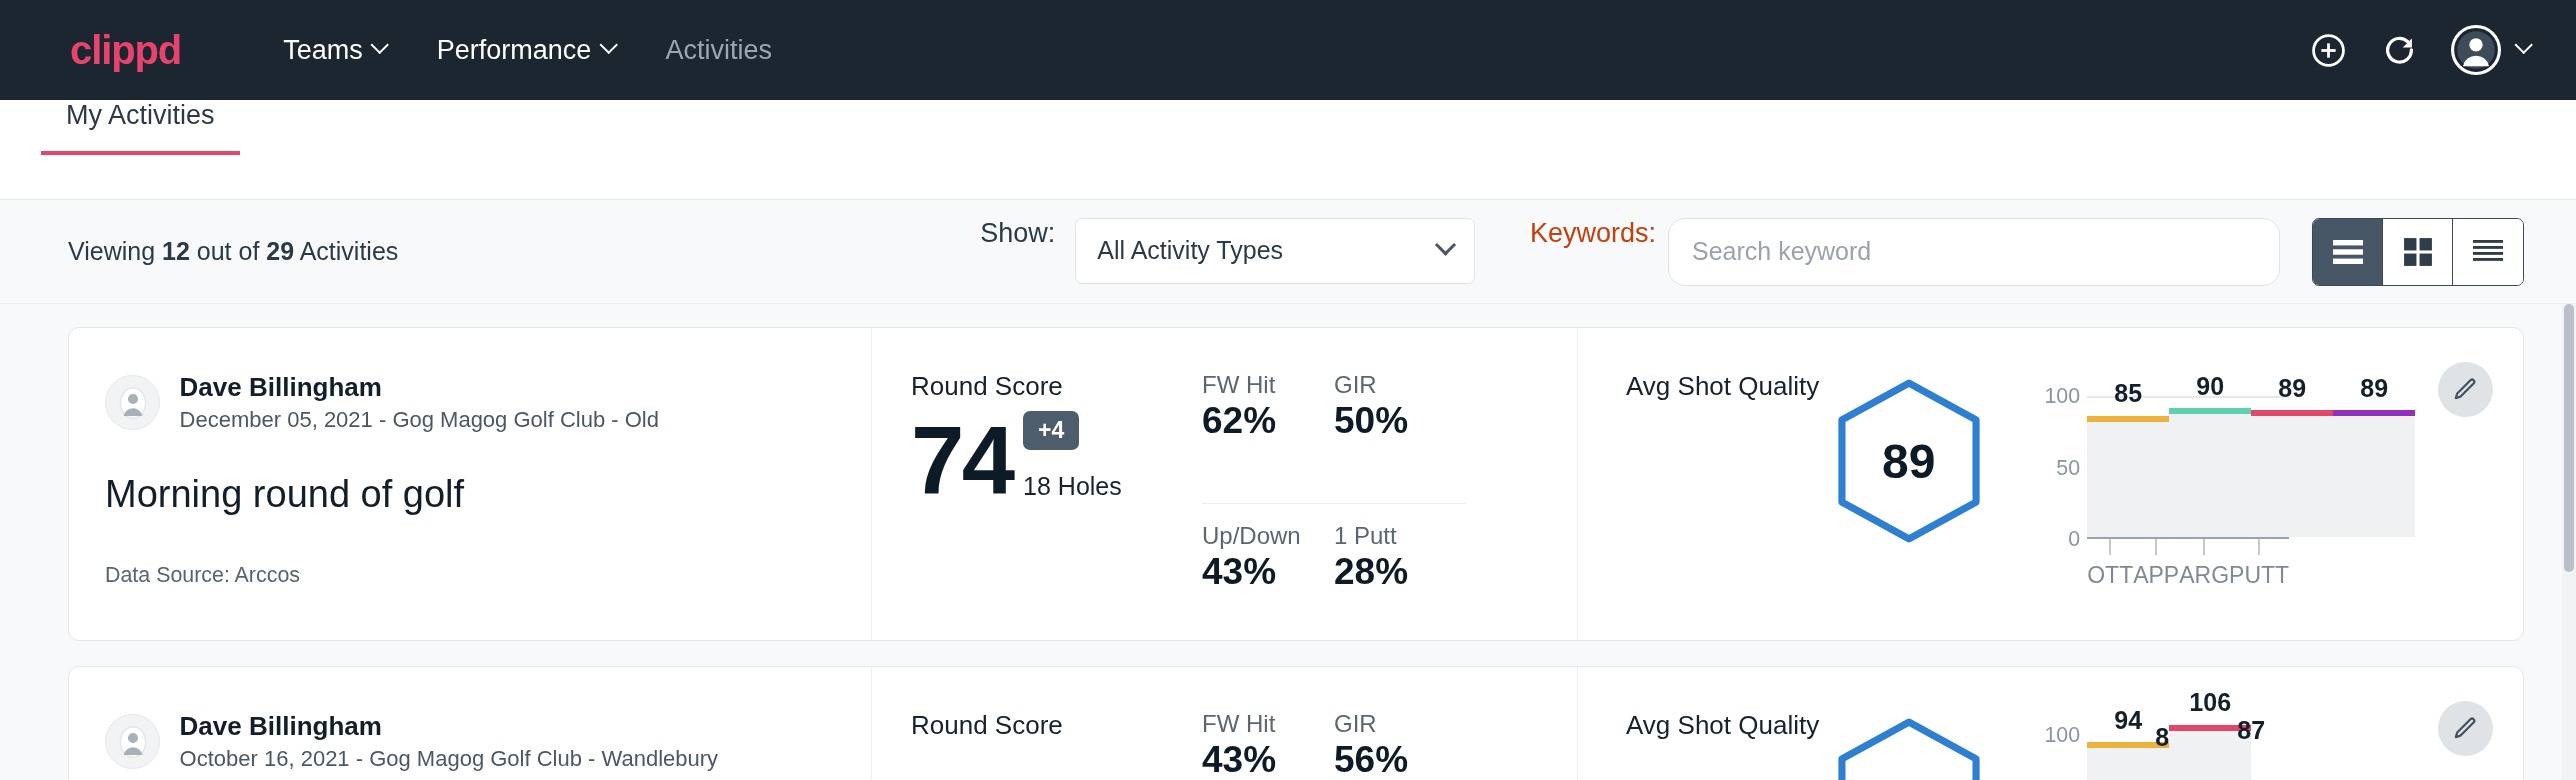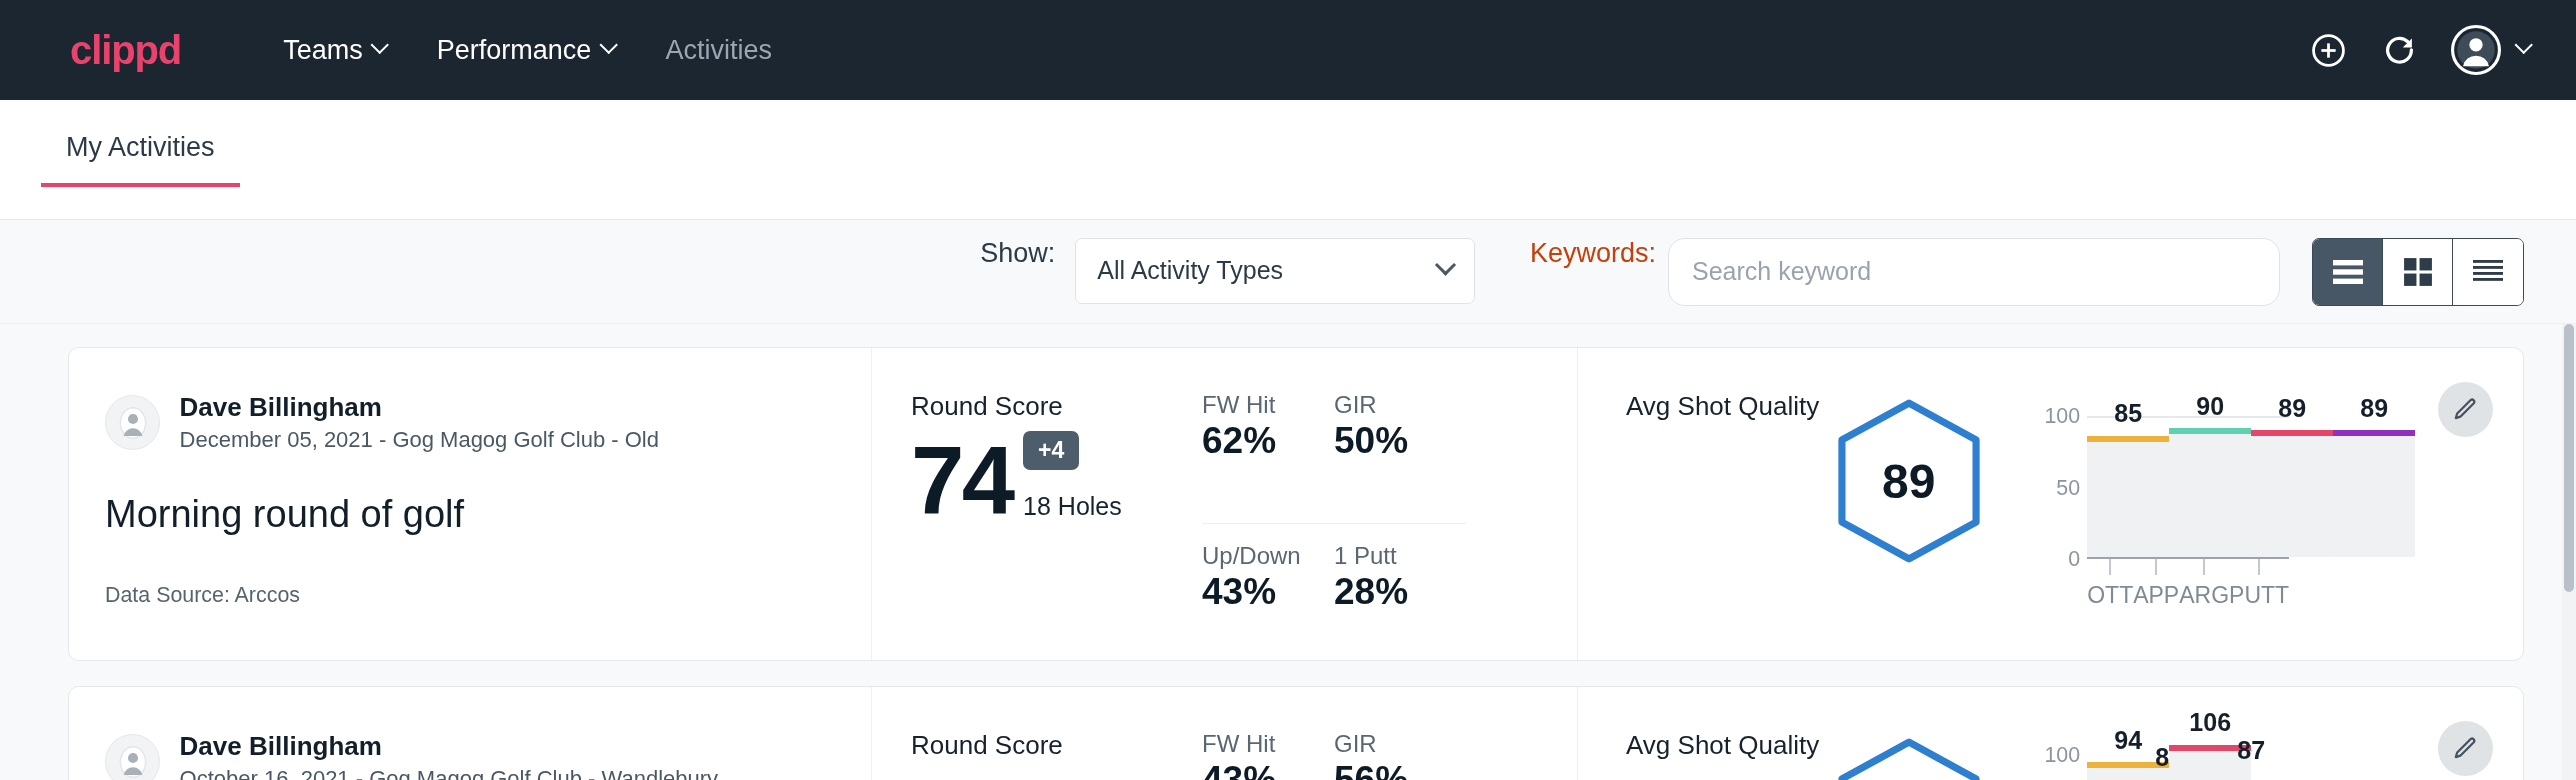--- a/index.html
+++ b/index.html
@@ -50,25 +50,25 @@
     margin-left: auto;
     display: flex;
     align-items: center;
     gap: 32px;
   }
   .icon-btn { cursor: pointer; display: flex; align-items: center; justify-content: center; }
   .avatar-wrap { display: flex; align-items: center; gap: 16px; cursor: pointer; }
 
   
   .tabbar {
-    height: 120px;
+    height: 100px;
     background: #fff;
     border-bottom: 1.8px solid #e6e8eb;
     display: flex;
-    align-items: center;
+    align-items: flex-start;
     padding-left: 41px;
   }
   .tab {
     font-size: 27px;
     color: #3c4a57;
     padding: 0 25px 19.6px 25px;
     border-bottom: 4.5px solid transparent;
     cursor: pointer;
   }
   .tab.active { border-bottom-color: #e8436d; color: #2c3a47; }
@@ -358,20 +358,23 @@
   </div>
 </div>
 
 <div class="tabbar">
   <div class="tab active">
     <span>My Activities</span>
   </div>
 </div>
 
 <div class="filterbar">
+  <div class="viewing">
+    <span>Viewing </span><b>12</b><span> out of </span><b>29</b><span> Activities</span>
+  </div>
 
   <div class="filter-mid">
     <span class="lbl">Show:</span>
     <div class="select">
       <span>All Activity Types</span>
       <span class="arrow"></span>
     </div>
     <span class="kw-label">Keywords:</span>
     <input class="search" type="text" placeholder="Search keyword" style="">
     <div class="viewtoggle">

